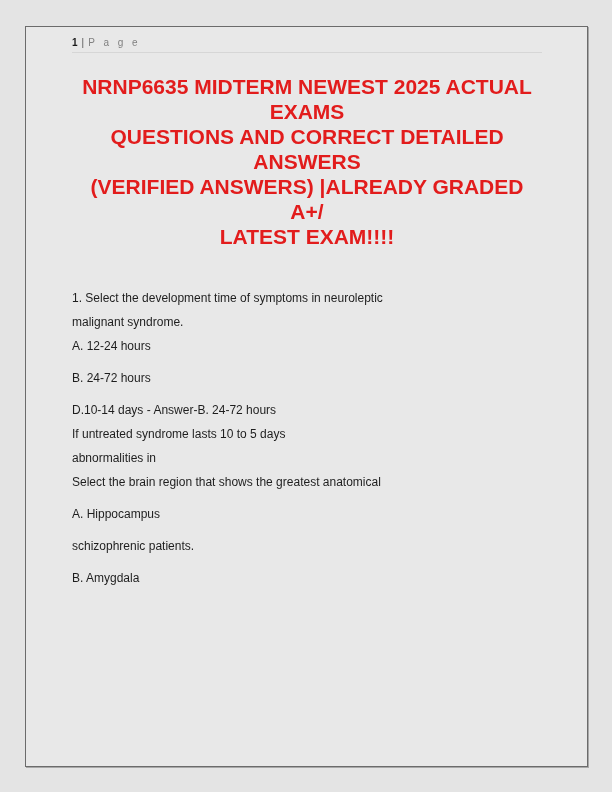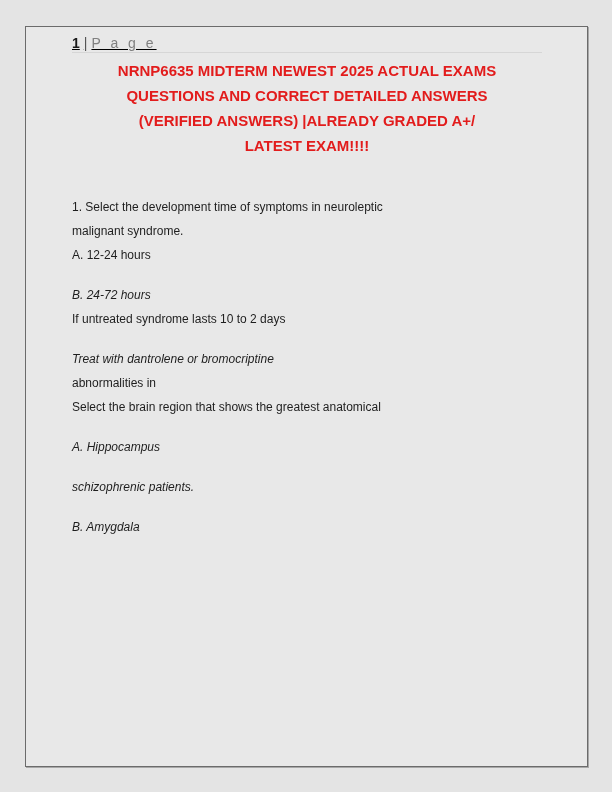--- a/index.html
+++ b/index.html
@@ -24,49 +24,48 @@
     left:25px; top:26px;
     width:563px; height:741px;
     background:var(--bg-page);
     border:1px solid var(--border-page);
     box-shadow:1px 1px 0 #a8a8a8;
   }
   .content{
     padding:10px 45px 0 46px;
   }
   .page-header{
-    font-size:14px;
+    font-size:10px;
     line-height:12px;
     padding-bottom:3px;
     border-bottom:1px solid var(--header-rule);
     white-space:nowrap;
-    text-decoration:underline;
   }
   .page-num{font-weight:bold;color:var(--header-num);}
   .page-sep{color:#555;margin:0 4px;}
   .page-label{color:var(--header-label);letter-spacing:3px;}
   .doc-title{
-    margin-top:5px;
+    margin-top:21px;
     text-align:center;
     font-weight:bold;
-    font-size:15px;
+    font-size:21px;
     line-height:25px;
     color:var(--title-red);
   }
   .doc-body{
     margin-top:37px;
     font-size:12px;
     color:var(--text-main);
   }
   .line{
     height:24px;
     line-height:24px;
     white-space:nowrap;
   }
-  .gap-s{margin-top:16px;font-style:italic;}   
+  .gap-s{margin-top:8px;}   
   .gap-l{}  
 </style>
 </head>
 <body>
 
 <div class="page">
   <div class="content">
 
     <div class="page-header">
       <span class="page-num">1</span><span class="page-sep">|</span><span class="page-label">P a g e</span>
@@ -77,22 +76,22 @@
       <div class="title-line">QUESTIONS AND CORRECT DETAILED ANSWERS</div>
       <div class="title-line">(VERIFIED ANSWERS) |ALREADY GRADED A+/</div>
       <div class="title-line">LATEST EXAM!!!!</div>
     </div>
 
     <div class="doc-body">
       <div class="line">1. Select the development time of symptoms in neuroleptic</div>
       <div class="line">malignant syndrome.</div>
       <div class="line gap-l">A. 12-24 hours</div>
       <div class="line gap-s">B. 24-72 hours</div>
-      <div class="line gap-l">If untreated syndrome lasts 10 to 2 days</div>
-      <div class="line gap-s">Treat with dantrolene or bromocriptine</div>
+      <div class="line gap-s">D.10-14 days - Answer-B. 24-72 hours</div>
+      <div class="line gap-l">If untreated syndrome lasts 10 to 5 days</div>
       <div class="line">abnormalities in</div>
       <div class="line gap-l">Select the brain region that shows the greatest anatomical</div>
       <div class="line gap-s">A. Hippocampus</div>
       <div class="line gap-s">schizophrenic patients.</div>
       <div class="line gap-s">B. Amygdala</div>
     </div>
 
   </div>
 </div>
 

